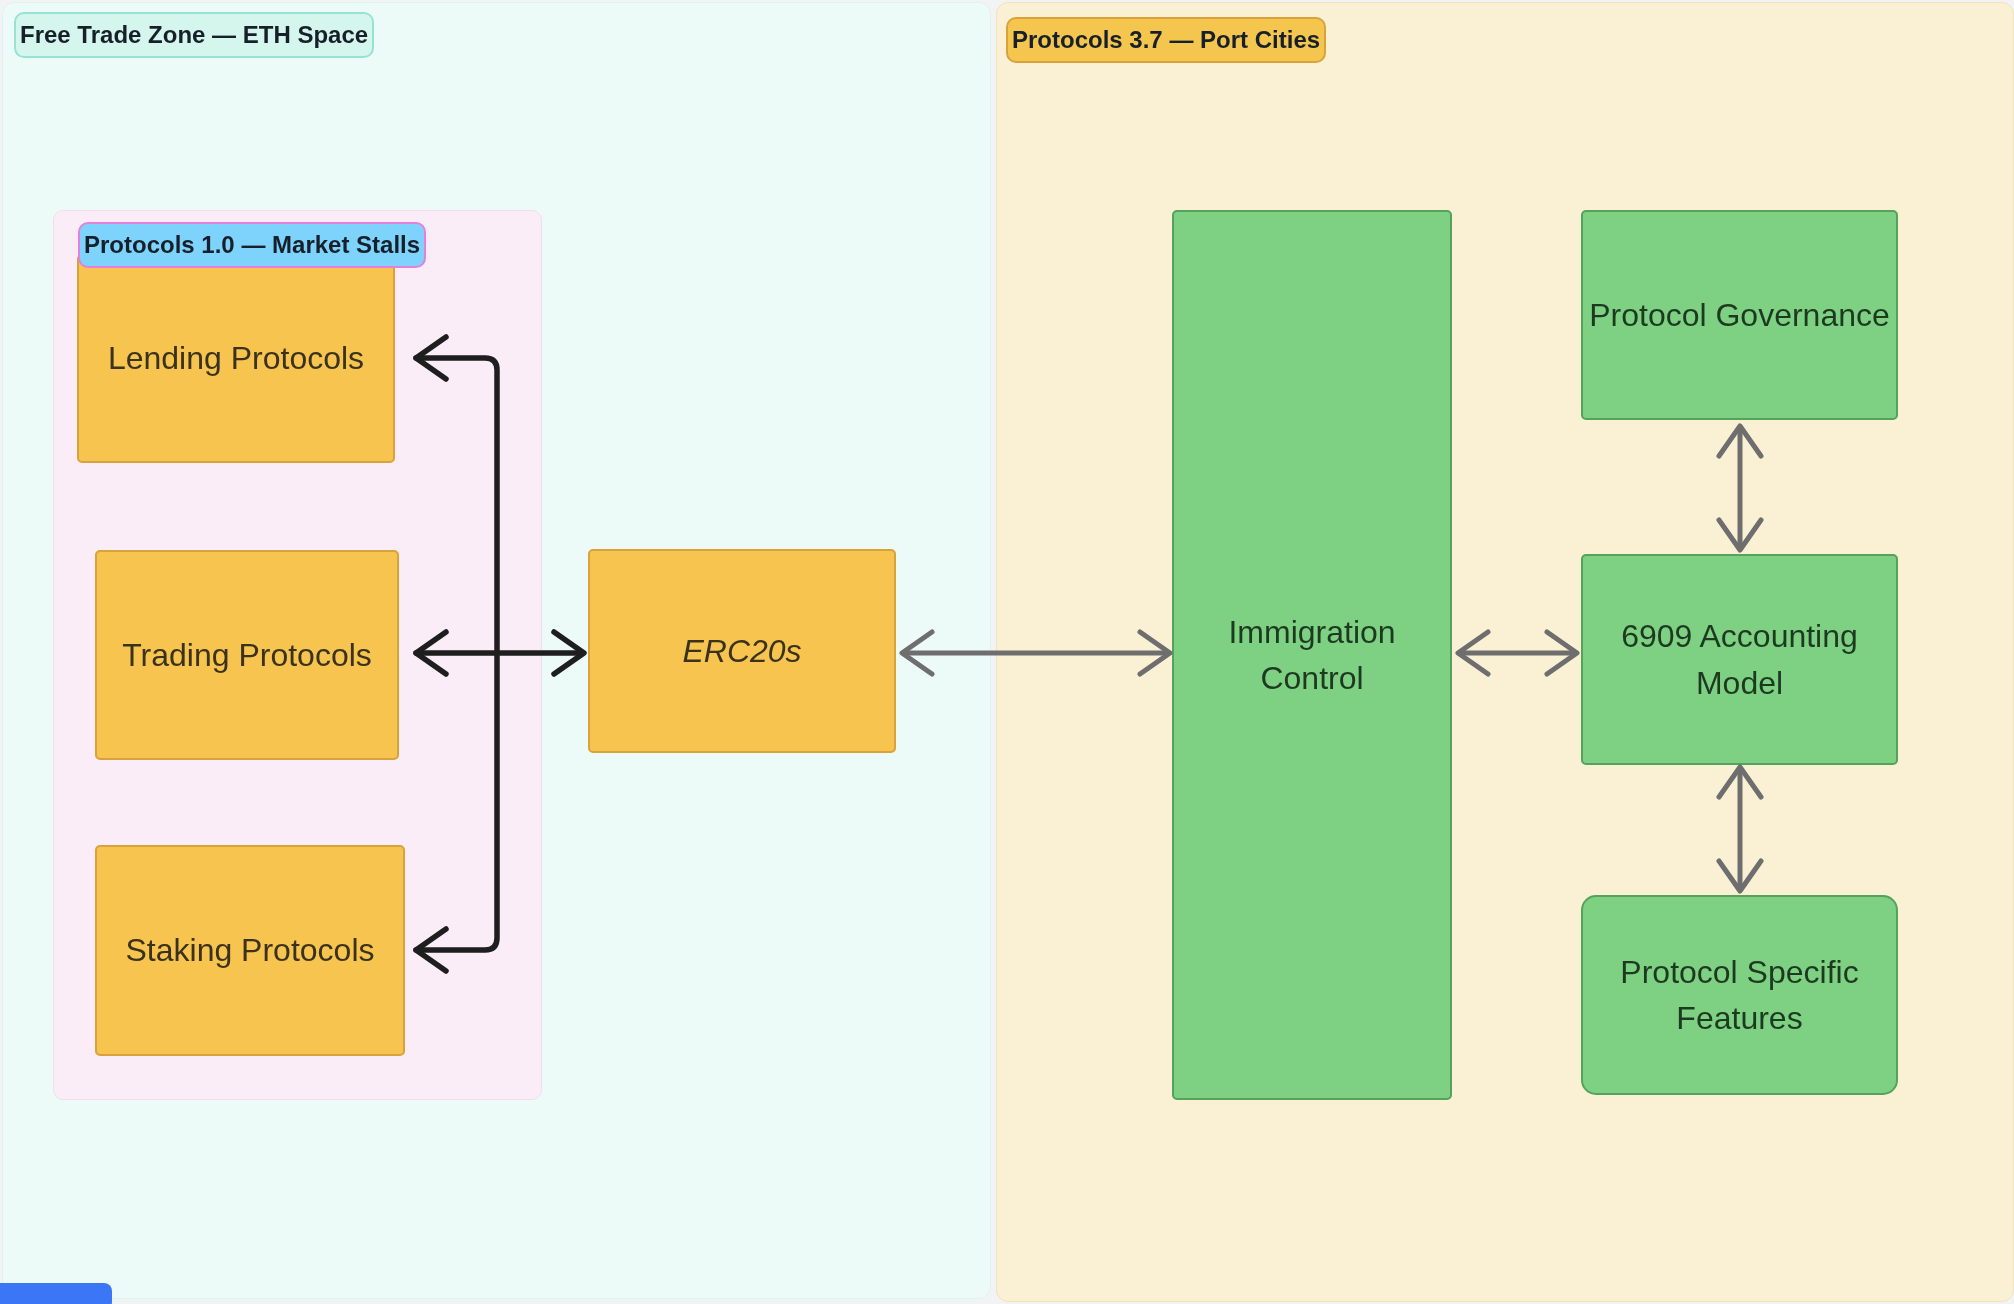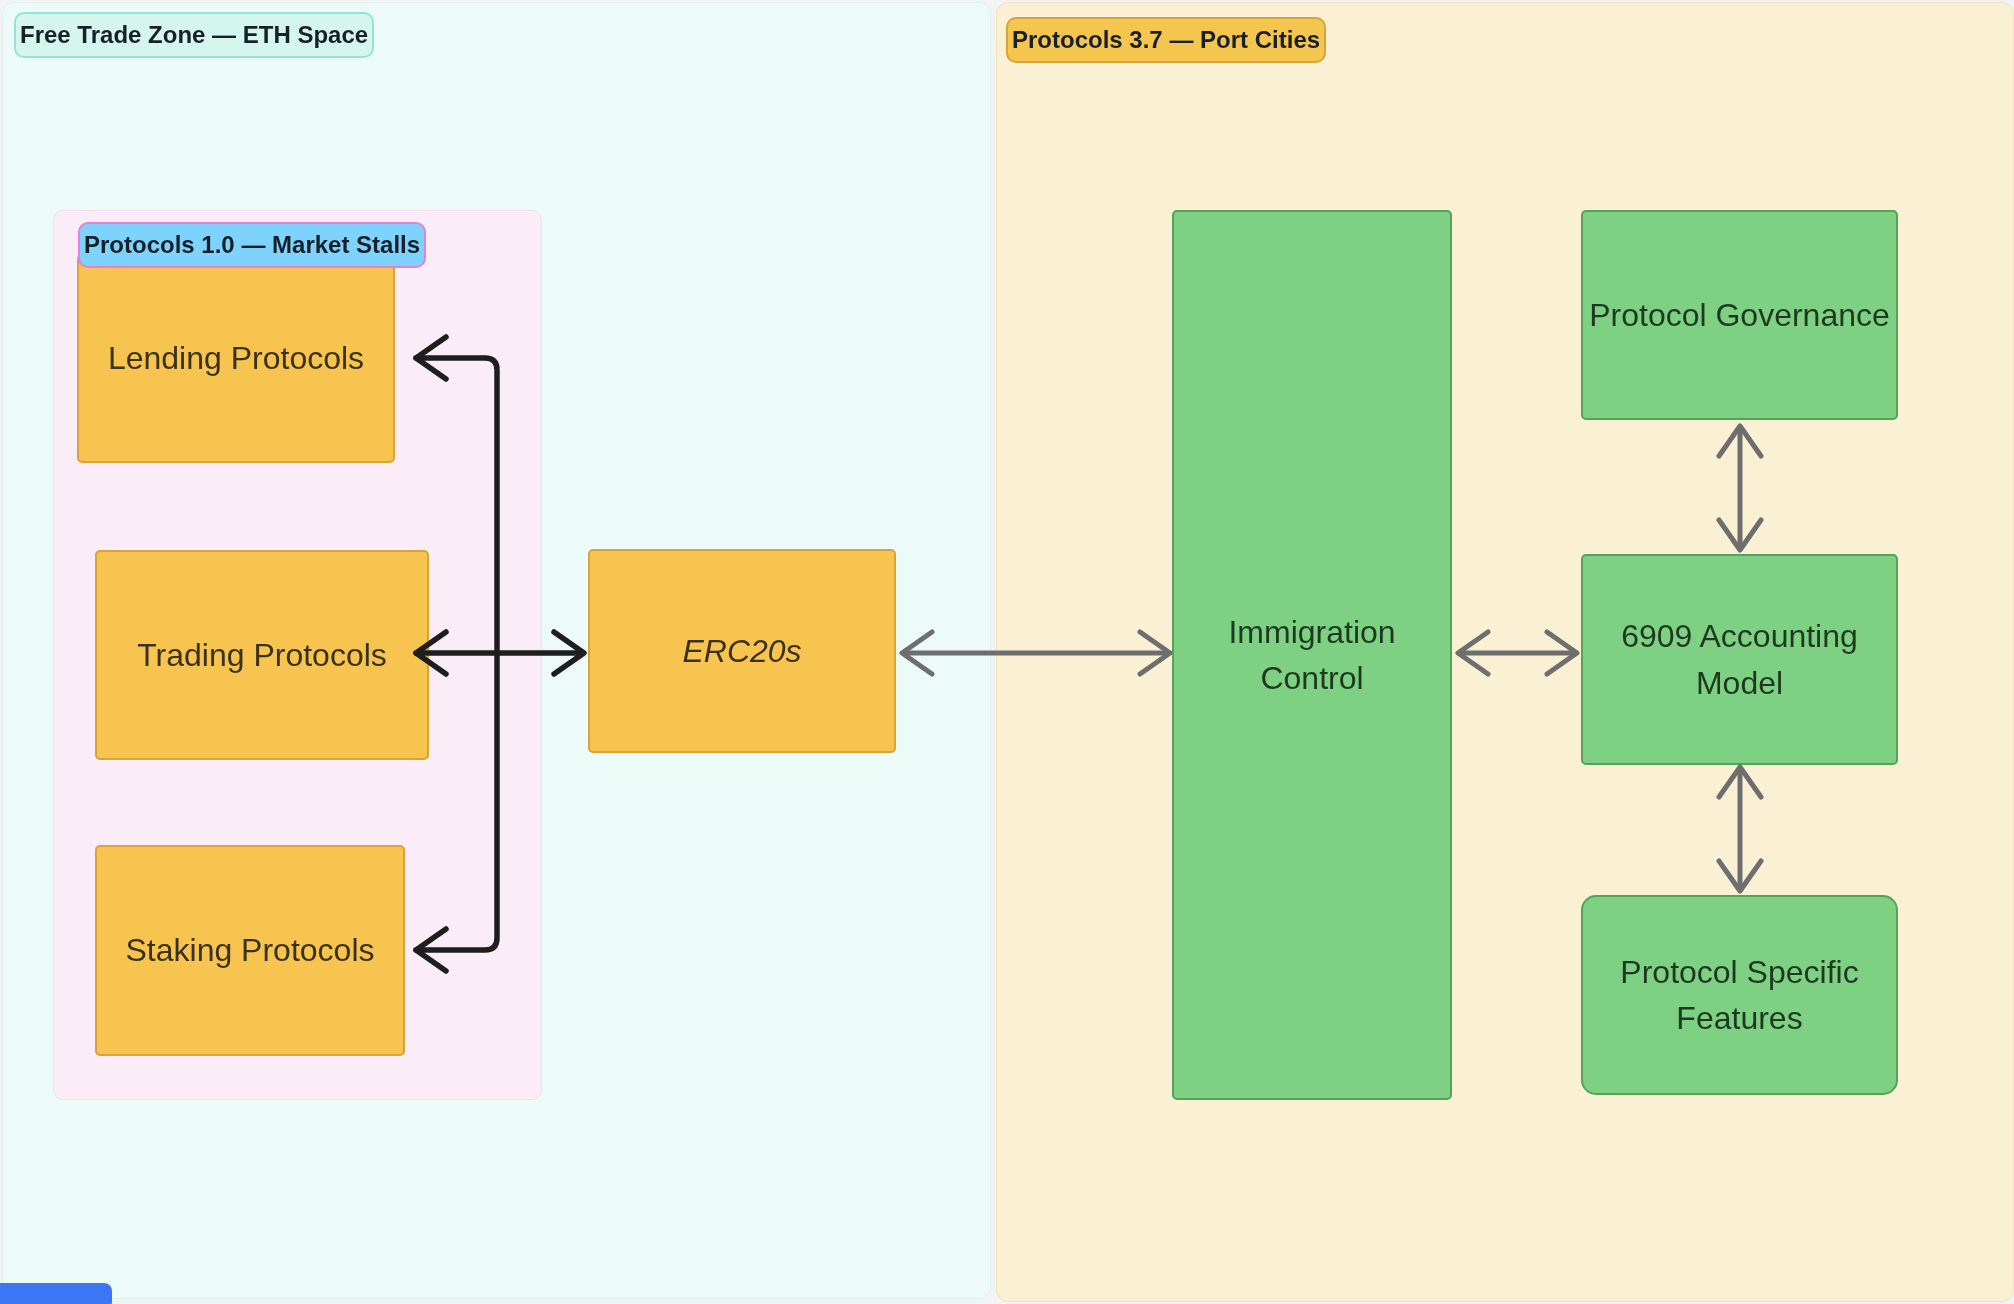--- a/index.html
+++ b/index.html
@@ -20,21 +20,21 @@
   .pill-pink{left:78px;top:222px;background:#7dd3fc;border-color:#e67fda;}
   .pill-orange{left:1006px;top:17px;background:#f5c64e;border-color:#d9a23b;}
   .node{
     position:absolute;display:flex;align-items:center;justify-content:center;
     text-align:center;border:2px solid;border-radius:5px;
     font-size:32px;line-height:1.45;z-index:3;padding:0 2px;box-sizing:border-box;
   }
   .node-orange{background:#f6c44f;border-color:#d9a23b;color:#3a321d;}
   .node-green{background:#7ed183;border-color:#55a35b;color:#1d3a21;}
   #node-lending{left:77px;top:254px;width:318px;height:209px;}
-  #node-trading{left:95px;top:550px;width:334px;height:210px;}
+  #node-trading{left:95px;top:550px;width:304px;height:210px;}
   #node-staking{left:95px;top:845px;width:310px;height:211px;}
   #node-erc20s{left:588px;top:549px;width:308px;height:204px;font-style:italic;}
   #node-immigration{left:1172px;top:210px;width:280px;height:890px;}
   #node-governance{left:1581px;top:210px;width:317px;height:210px;}
   #node-accounting{left:1581px;top:554px;width:317px;height:211px;}
   #node-features{left:1581px;top:895px;width:317px;height:200px;border-radius:15px;}
   .edges{position:absolute;left:0;top:0;z-index:5;pointer-events:none;}
   .edge-black{stroke:#1e1e1e;stroke-width:5.5;fill:none;stroke-linecap:round;stroke-linejoin:round;}
   .edge-gray{stroke:#6e6e6e;stroke-width:5;fill:none;stroke-linecap:round;stroke-linejoin:round;}
   .blue-bar{position:absolute;left:-8px;top:1283px;width:120px;height:27px;background:#3b76f6;border-radius:8px;z-index:7;}

